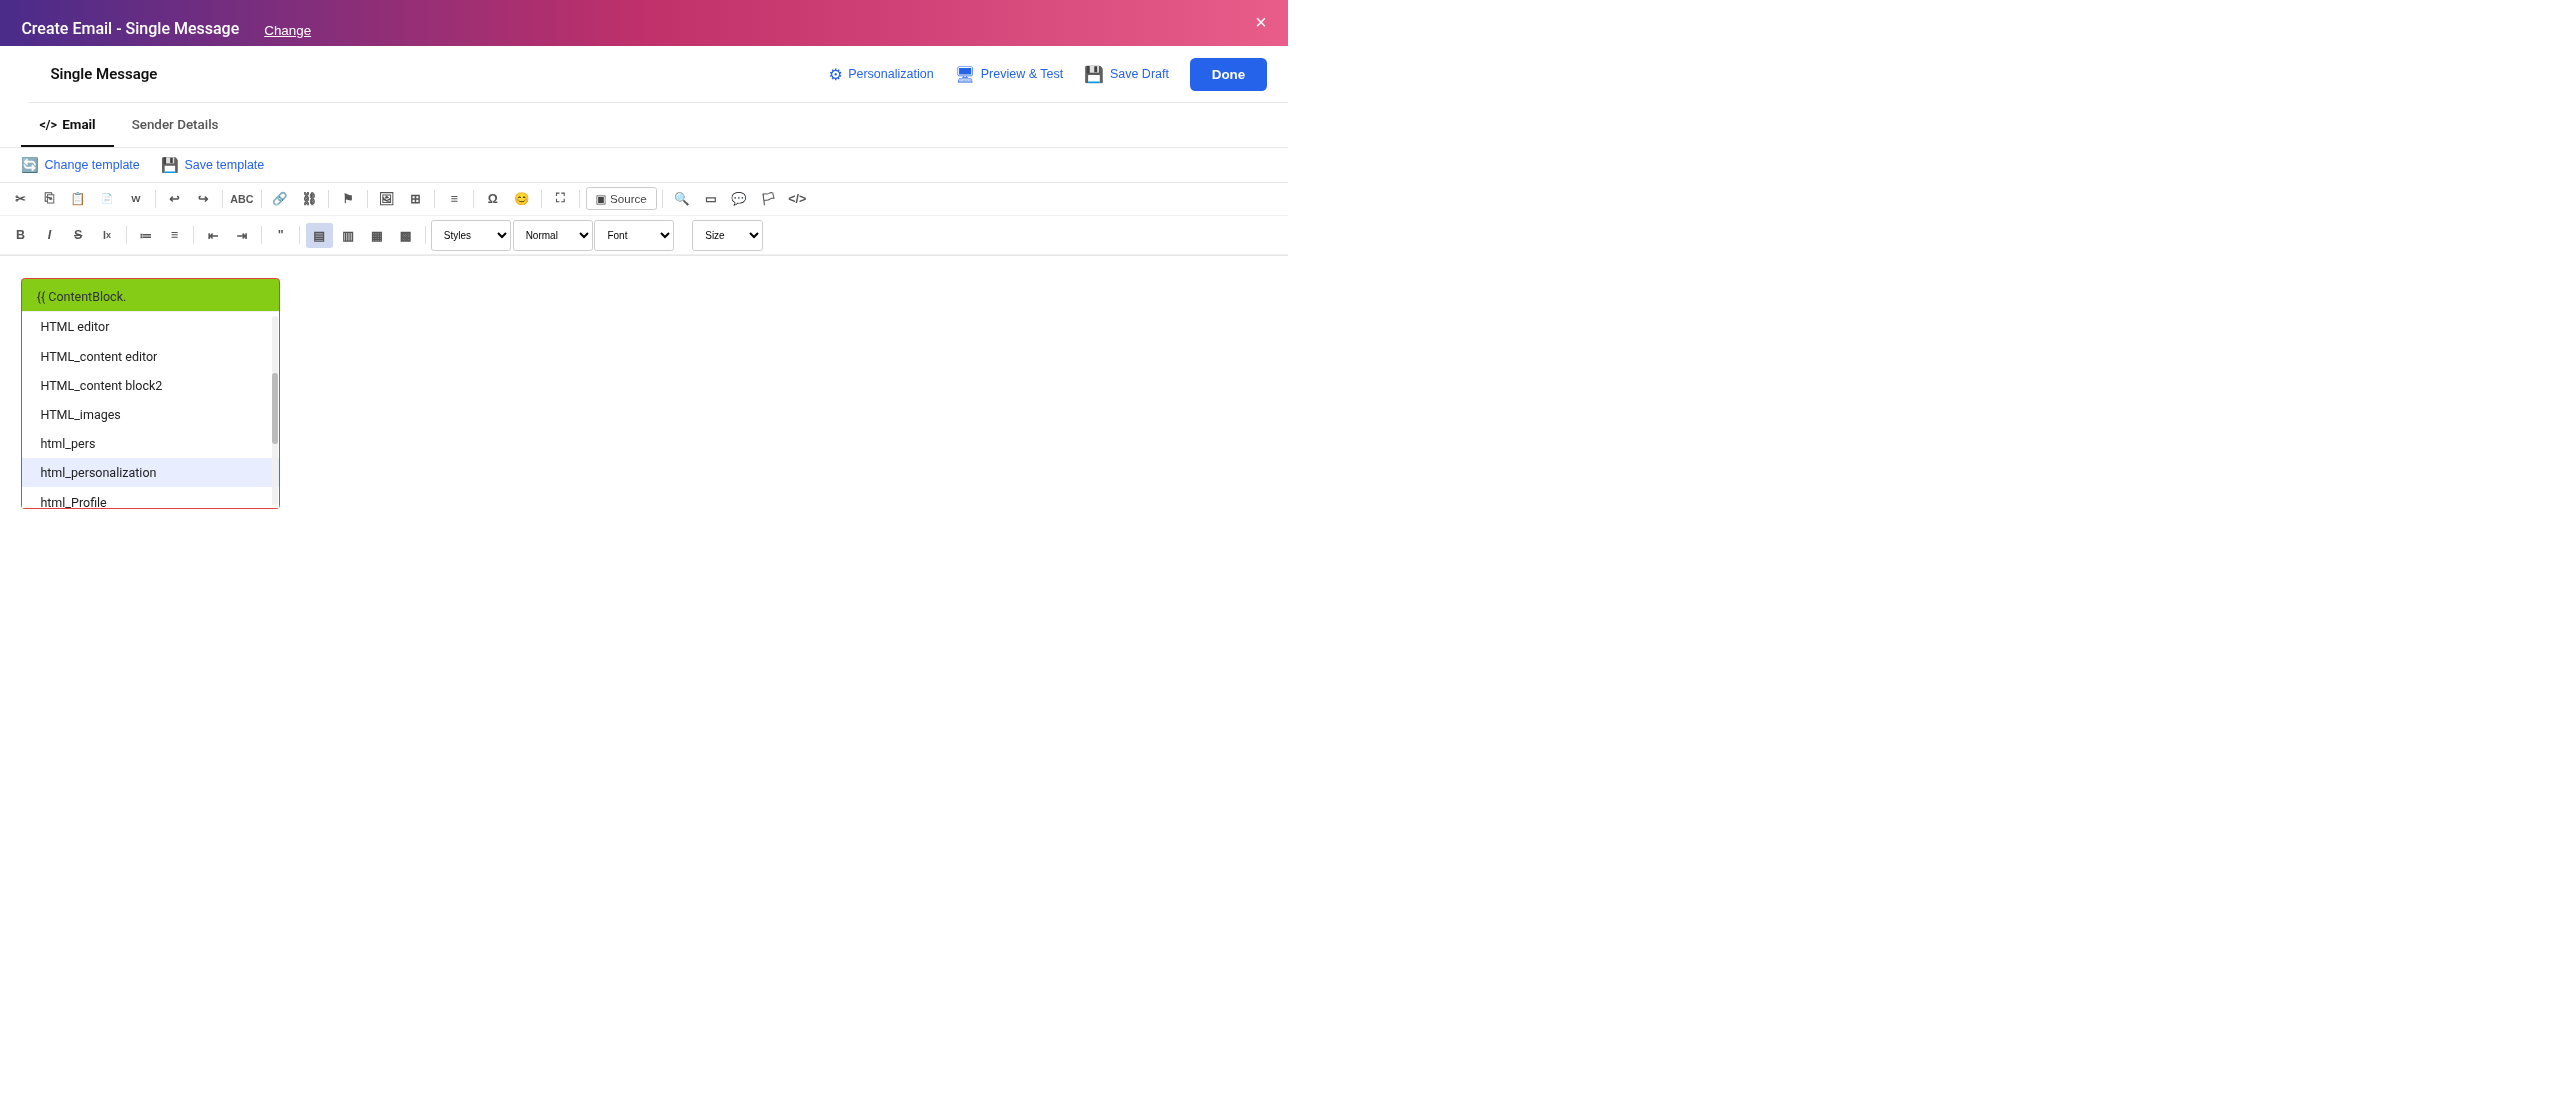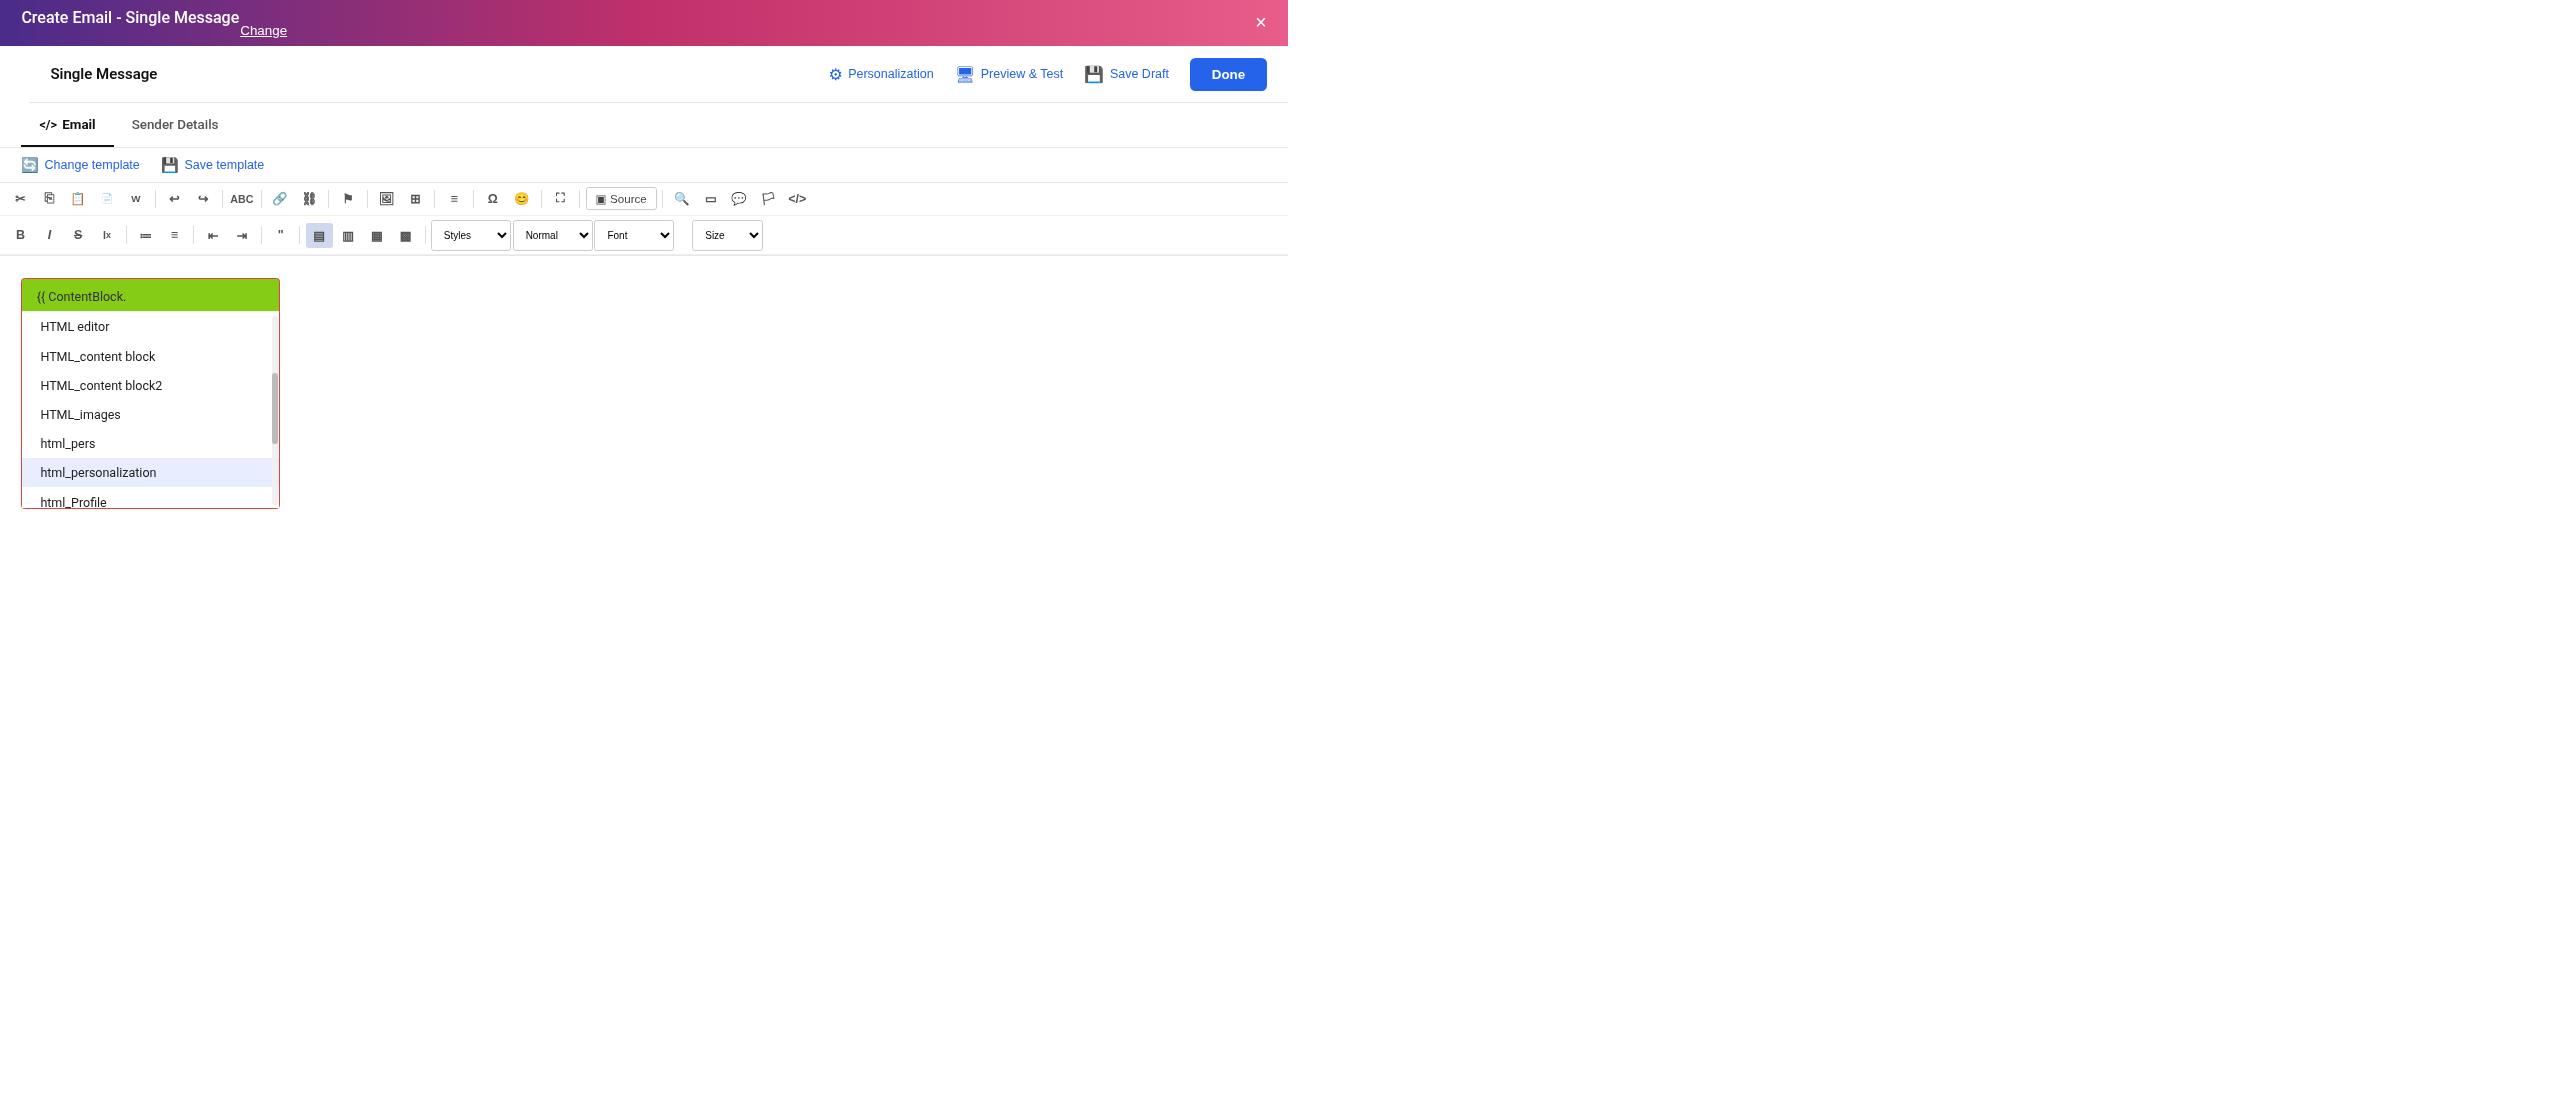--- a/index.html
+++ b/index.html
@@ -12,22 +12,22 @@
       display: flex;
       align-items: center;
       padding: 0 21.4px;
       justify-content: space-between;
     }
     .header-title {
       color: #fff;
       font-size: 16px;
       font-weight: 500;
       display: flex;
-      align-items: flex-start;
-      gap: 1px;
+      align-items: flex-end;
+      gap: 25px;
     }
     .header-change {
       color: #fff;
       font-size: 13.4px;
       text-decoration: underline;
       cursor: pointer;
       background: none;
       border: none;
       margin-top: 15px;
     }
@@ -378,21 +378,21 @@
     <div class="editor-input-line">
       <span>{{ ContentBlock.</span>
     </div>
 
     <div class="dropdown-scrollbar-wrapper">
       <ul class="dropdown-list">
         <li class="dropdown-item">
           <span>HTML editor</span>
         </li>
         <li class="dropdown-item">
-          <span>HTML_content block</span>
+          <span>HTML_content editor</span>
         </li>
         <li class="dropdown-item">
           <span>HTML_content block2</span>
         </li>
         <li class="dropdown-item">
           <span>HTML_images</span>
         </li>
         <li class="dropdown-item">
           <span>html_pers</span>
         </li>

